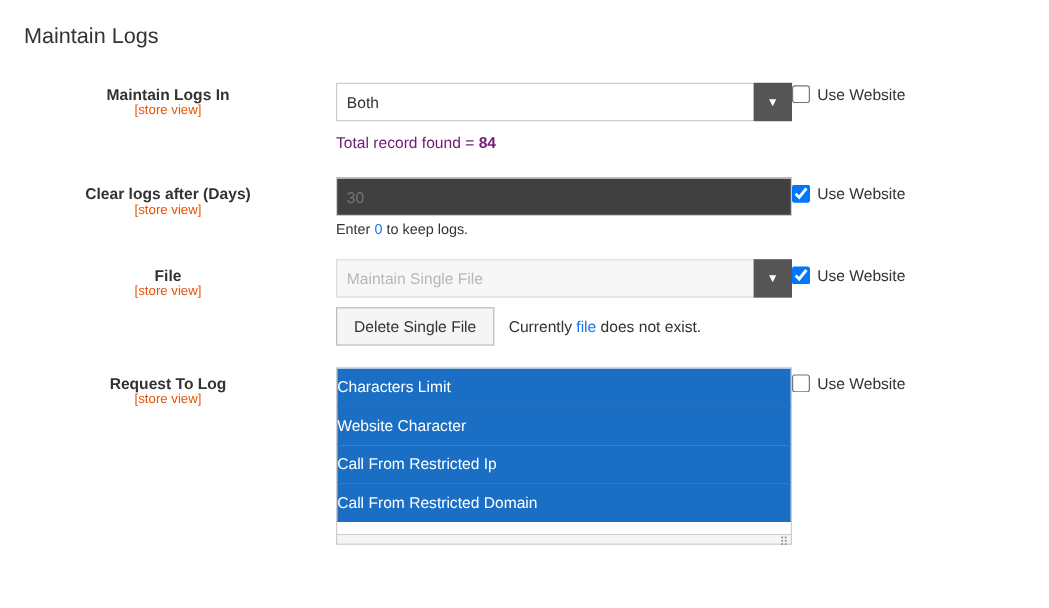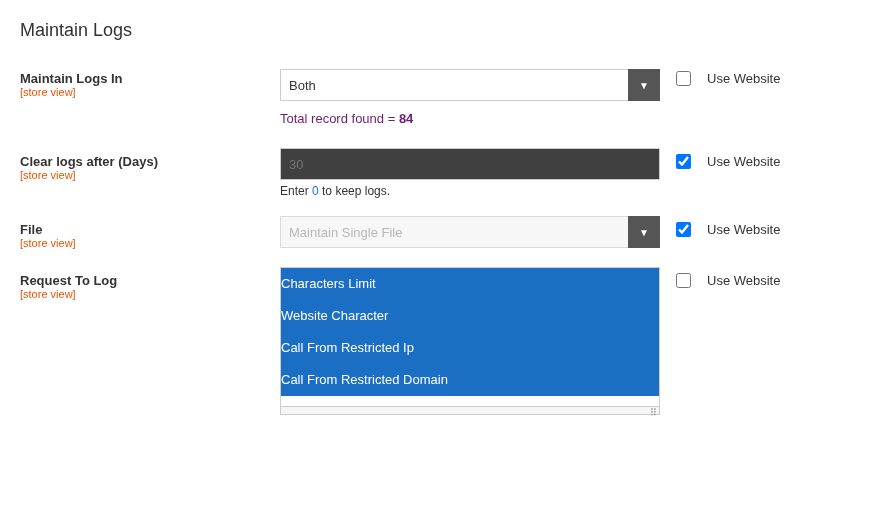--- a/index.html
+++ b/index.html
@@ -18,45 +18,44 @@
       color: #333;
       margin-bottom: 24px;
     }
     .form-row {
       display: flex;
       align-items: flex-start;
       margin-bottom: 18px;
     }
     .label-col {
       width: 260px;
-      text-align: left;
+      text-align: center;
       padding-right: 20px;
       padding-top: 6px;
       flex-shrink: 0;
     }
     .label-main {
       font-weight: bold;
       font-size: 13px;
       color: #333;
     }
     .label-sub {
       color: #eb5202;
       font-size: 11px;
       display: block;
     }
     .input-col {
       flex: 1;
       max-width: 380px;
     }
     .checkbox-col {
-      padding-left: 16px;
       padding-top: 6px;
       display: flex;
       align-items: center;
-      gap: 16px;
+      gap: 6px;
       white-space: nowrap;
       color: #333;
     }
     .select-wrapper {
       position: relative;
       display: flex;
     }
     .select-field {
       width: 100%;
       height: 32px;
@@ -231,20 +230,26 @@
     <span class="label-sub">[store view]</span>
   </div>
   <div class="input-col">
     <div class="select-wrapper">
       <select class="select-field" disabled="">
         <option>Maintain Single File</option>
         <option>Multiple Files</option>
       </select>
       <span class="select-arrow"></span>
     </div>
+    <div class="delete-row">
+      <button class="delete-btn">Delete Single File</button>
+      <span class="file-status">
+        <span>Currently </span><a href="#">file</a><span> does not exist.</span>
+      </span>
+    </div>
   </div>
   <div class="checkbox-col">
     <input type="checkbox" class="checkbox-input" checked="" style="">
     <span>Use Website</span>
   </div>
 </div>
 
 <div class="form-row">
   <div class="label-col">
     <span class="label-main">Request To Log</span>

